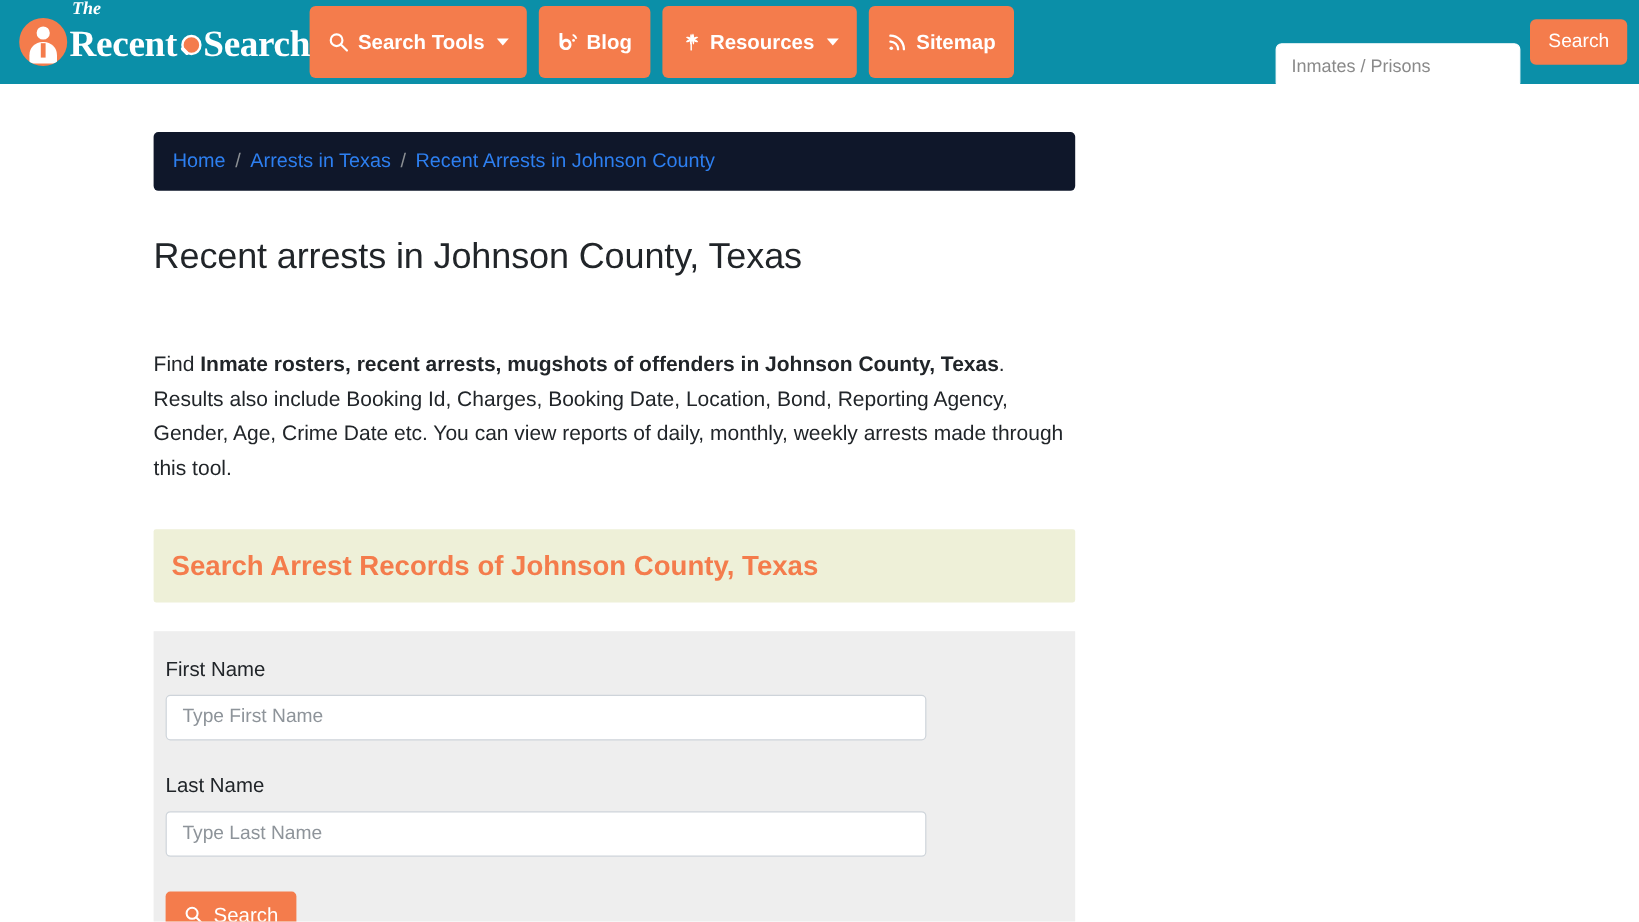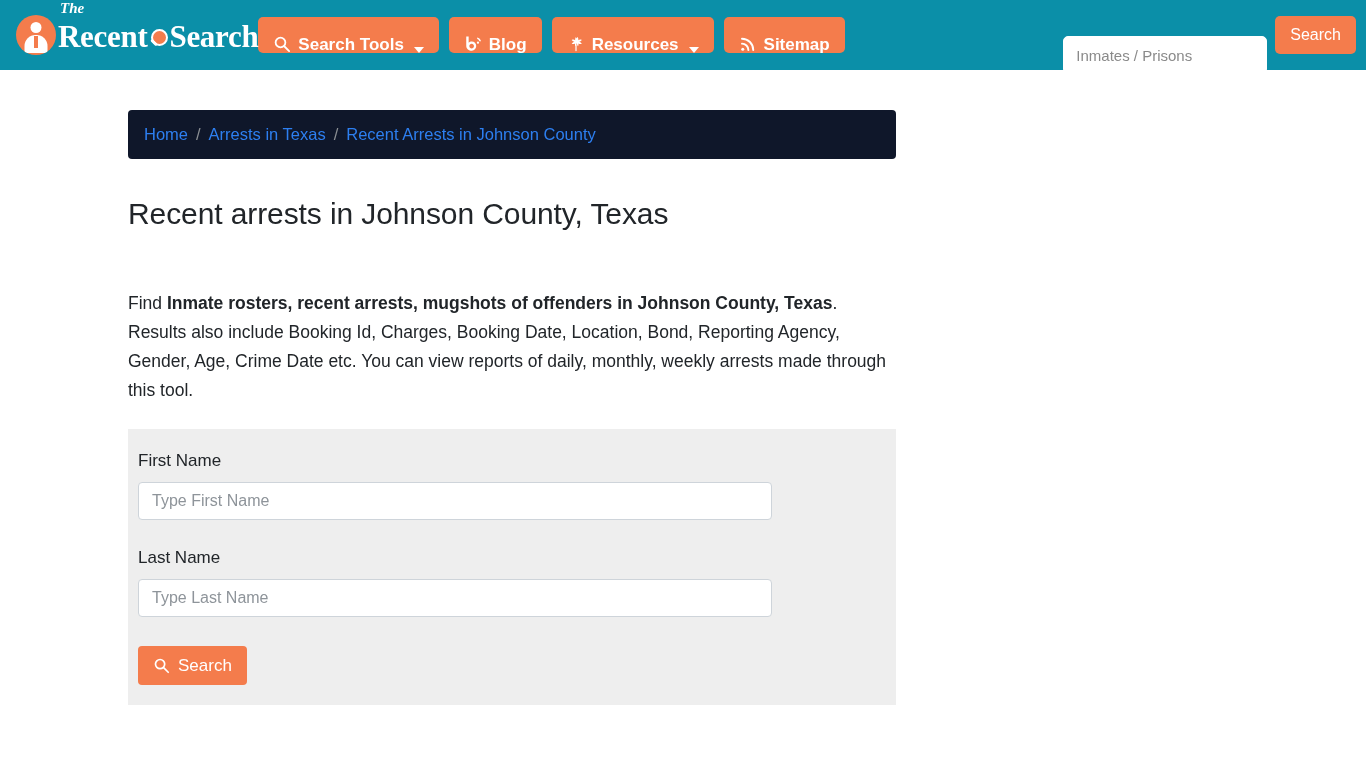--- a/index.html
+++ b/index.html
@@ -131,27 +131,27 @@
 
   
   .nav-buttons {
     display: flex;
     align-items: center;
     gap: 10px;
     flex: 0 0 auto;
   }
   .nav-btn {
     display: inline-flex;
-    align-items: flex-end;
+    align-items: center;
     gap: 7px;
     background: #f47c4c;
     color: #ffffff;
     border: none;
     border-radius: 5px;
-    height: 36px;
+    height: 60px;
     padding: 0 15px;
     font-size: 17px;
     font-weight: bold;
     cursor: pointer;
     white-space: nowrap;
     font-family: "Liberation Sans", sans-serif;
     line-height: 1;
   }
   .nav-btn .caret {
     width: 0;
@@ -380,20 +380,21 @@
       <span class="crumb-sep">/</span>
       <a href="#">Arrests in Texas</a>
       <span class="crumb-sep">/</span>
       <a href="#">Recent Arrests in Johnson County</a>
     </nav>
 
     <h1 class="page-title">Recent arrests in Johnson County, Texas</h1>
 
     <p class="intro"><span>Find </span><b>Inmate rosters, recent arrests, mugshots of offenders in Johnson County, Texas</b><span>. Results also include Booking Id, Charges, Booking Date, Location, Bond, Reporting Agency, Gender, Age, Crime Date etc. You can view reports of daily, monthly, weekly arrests made through this tool.</span></p>
 
+    <div class="panel-heading">Search Arrest Records of Johnson County, Texas</div>
 
     <form class="search-panel">
 
       <div class="form-group">
         <label class="form-label">First Name</label>
         <input class="form-input" type="text" placeholder="Type First Name" style="">
       </div>
 
       <div class="spacer-md"></div>
 

